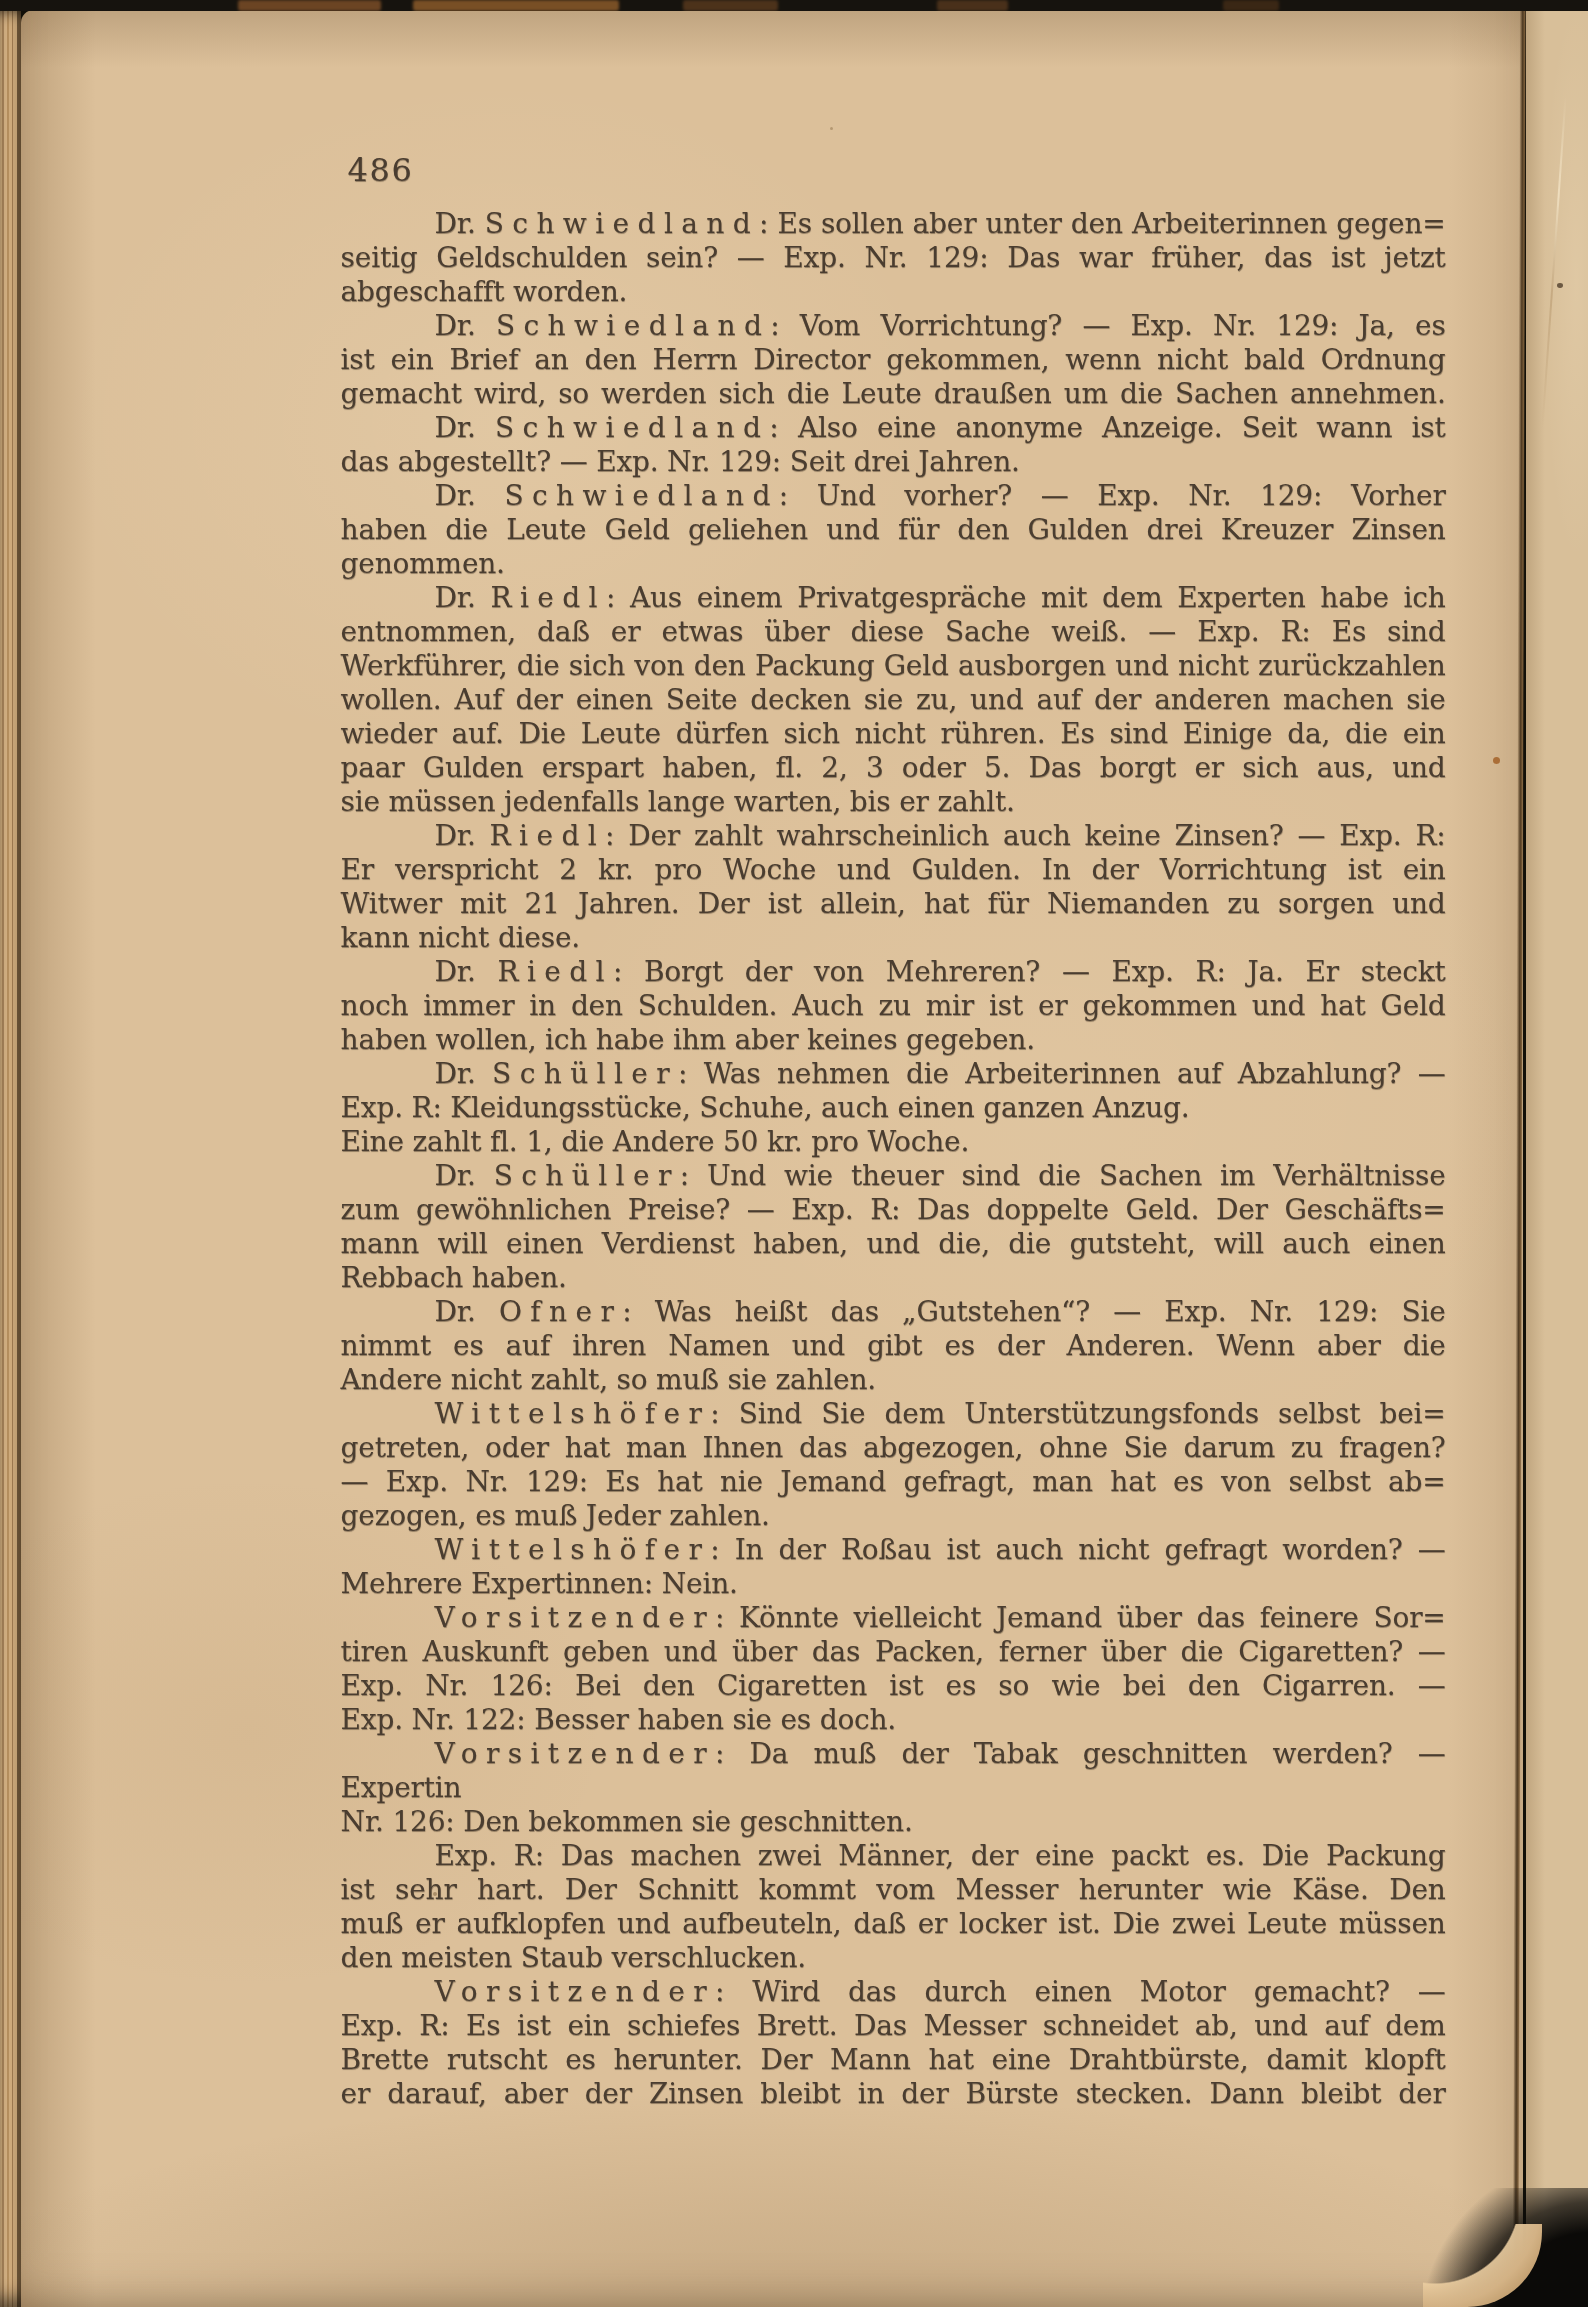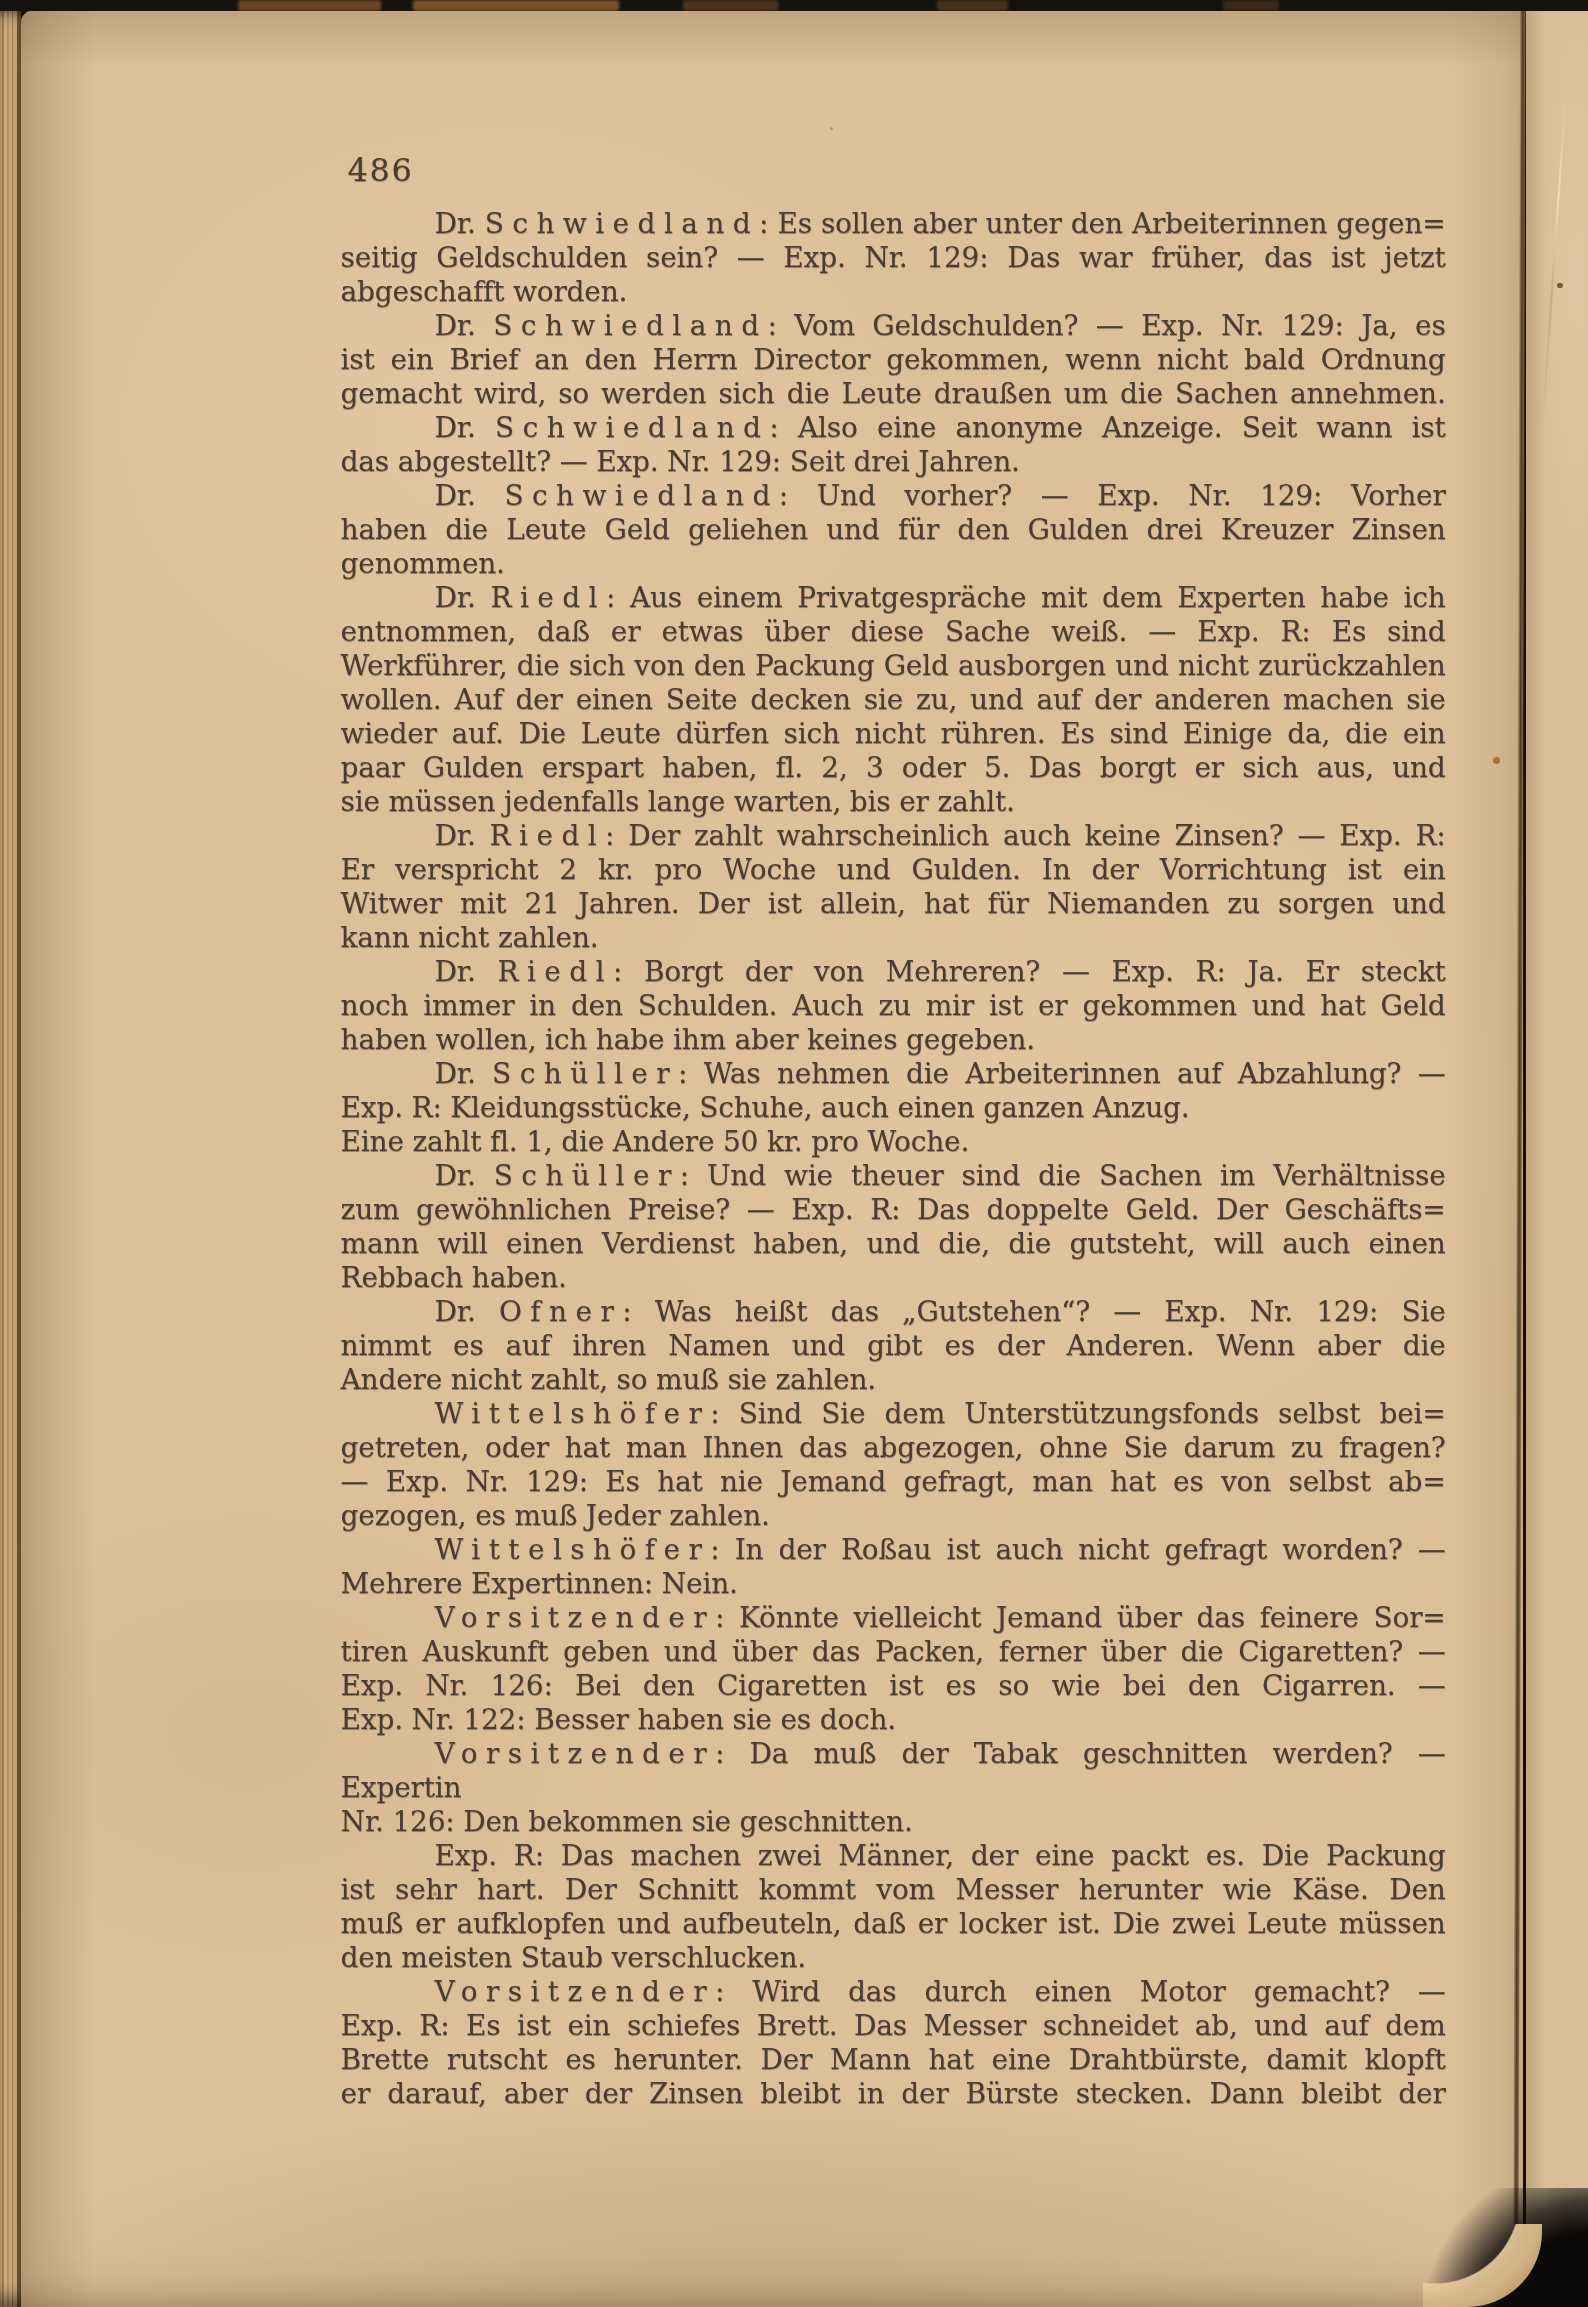--- a/index.html
+++ b/index.html
@@ -136,21 +136,21 @@
 
   <div class="page">
     <div class="page-number">486</div>
     <div class="text-block" id="textblock">
         <div class="para">
           <div class="line just first"><span class="norm">Dr. </span><span class="sperr">Schwiedland</span><span class="norm">: Es sollen aber unter den Arbeiterinnen gegen=</span></div>
           <div class="line just"><span class="norm">seitig Geldschulden sein? — Exp. Nr. 129: Das war früher, das ist jetzt</span></div>
           <div class="line"><span class="norm">abgeschafft worden.</span></div>
         </div>
         <div class="para">
-          <div class="line just first"><span class="norm">Dr. </span><span class="sperr">Schwiedland</span><span class="norm">: Vom Geldschulden? — Exp. Nr. 129: Ja, es</span></div>
+          <div class="line just first"><span class="norm">Dr. </span><span class="sperr">Schwiedland</span><span class="norm">: Vom Vorrichtung? — Exp. Nr. 129: Ja, es</span></div>
           <div class="line just"><span class="norm">ist ein Brief an den Herrn Director gekommen, wenn nicht bald Ordnung</span></div>
           <div class="line just"><span class="norm">gemacht wird, so werden sich die Leute draußen um die Sachen annehmen.</span></div>
         </div>
         <div class="para">
           <div class="line just first"><span class="norm">Dr. </span><span class="sperr">Schwiedland</span><span class="norm">: Also eine anonyme Anzeige. Seit wann ist</span></div>
           <div class="line"><span class="norm">das abgestellt? — Exp. Nr. 129: Seit drei Jahren.</span></div>
         </div>
         <div class="para">
           <div class="line just first"><span class="norm">Dr. </span><span class="sperr">Schwiedland</span><span class="norm">: Und vorher? — Exp. Nr. 129: Vorher</span></div>
           <div class="line just"><span class="norm">haben die Leute Geld geliehen und für den Gulden drei Kreuzer Zinsen</span></div>
@@ -162,21 +162,21 @@
           <div class="line just"><span class="norm">Werkführer, die sich von den Packung Geld ausborgen und nicht zurückzahlen</span></div>
           <div class="line just"><span class="norm">wollen. Auf der einen Seite decken sie zu, und auf der anderen machen sie</span></div>
           <div class="line just"><span class="norm">wieder auf. Die Leute dürfen sich nicht rühren. Es sind Einige da, die ein</span></div>
           <div class="line just"><span class="norm">paar Gulden erspart haben, fl. 2, 3 oder 5. Das borgt er sich aus, und</span></div>
           <div class="line"><span class="norm">sie müssen jedenfalls lange warten, bis er zahlt.</span></div>
         </div>
         <div class="para">
           <div class="line just first"><span class="norm">Dr. </span><span class="sperr">Riedl</span><span class="norm">: Der zahlt wahrscheinlich auch keine Zinsen? — Exp. R:</span></div>
           <div class="line just"><span class="norm">Er verspricht 2 kr. pro Woche und Gulden. In der Vorrichtung ist ein</span></div>
           <div class="line just"><span class="norm">Witwer mit 21 Jahren. Der ist allein, hat für Niemanden zu sorgen und</span></div>
-          <div class="line"><span class="norm">kann nicht zahlen.</span></div>
+          <div class="line"><span class="norm">kann nicht diese.</span></div>
         </div>
         <div class="para">
           <div class="line just first"><span class="norm">Dr. </span><span class="sperr">Riedl</span><span class="norm">: Borgt der von Mehreren? — Exp. R: Ja. Er steckt</span></div>
           <div class="line just"><span class="norm">noch immer in den Schulden. Auch zu mir ist er gekommen und hat Geld</span></div>
           <div class="line"><span class="norm">haben wollen, ich habe ihm aber keines gegeben.</span></div>
         </div>
         <div class="para">
           <div class="line just first"><span class="norm">Dr. </span><span class="sperr">Schüller</span><span class="norm">: Was nehmen die Arbeiterinnen auf Abzahlung? —</span></div>
           <div class="line"><span class="norm">Exp. R: Kleidungsstücke, Schuhe, auch einen ganzen Anzug.</span></div>
         </div>

